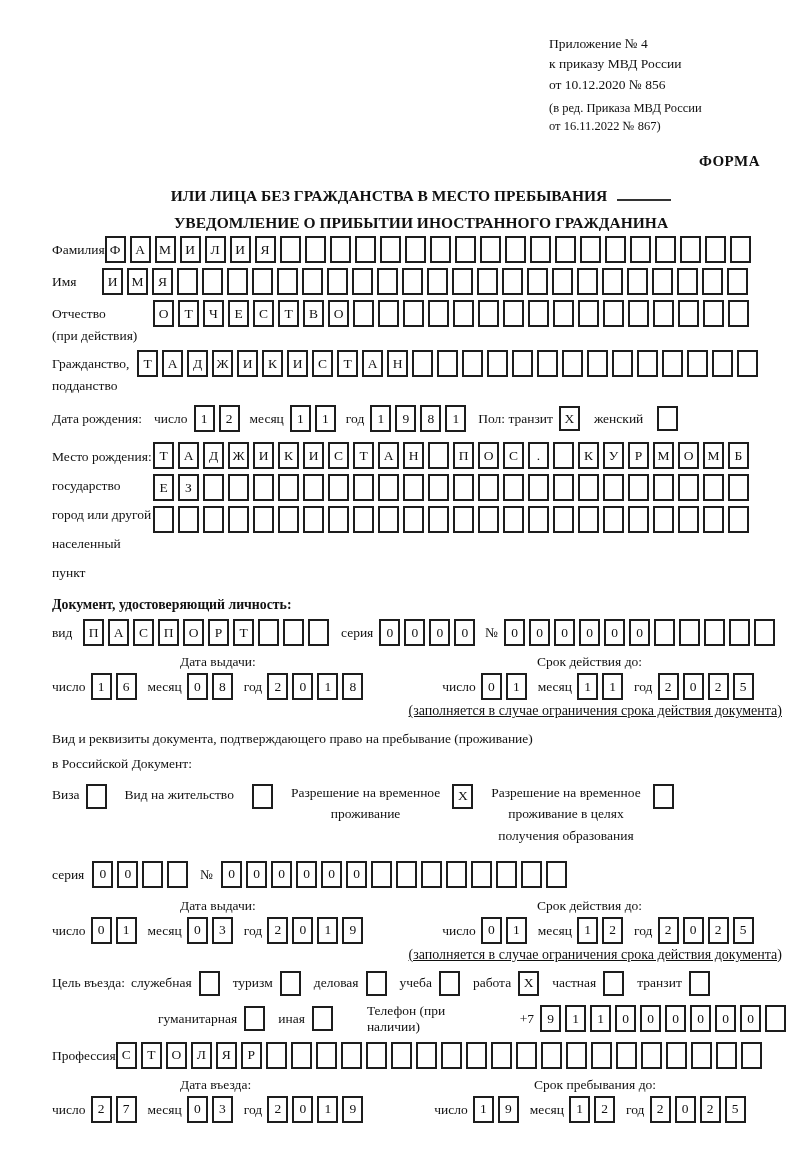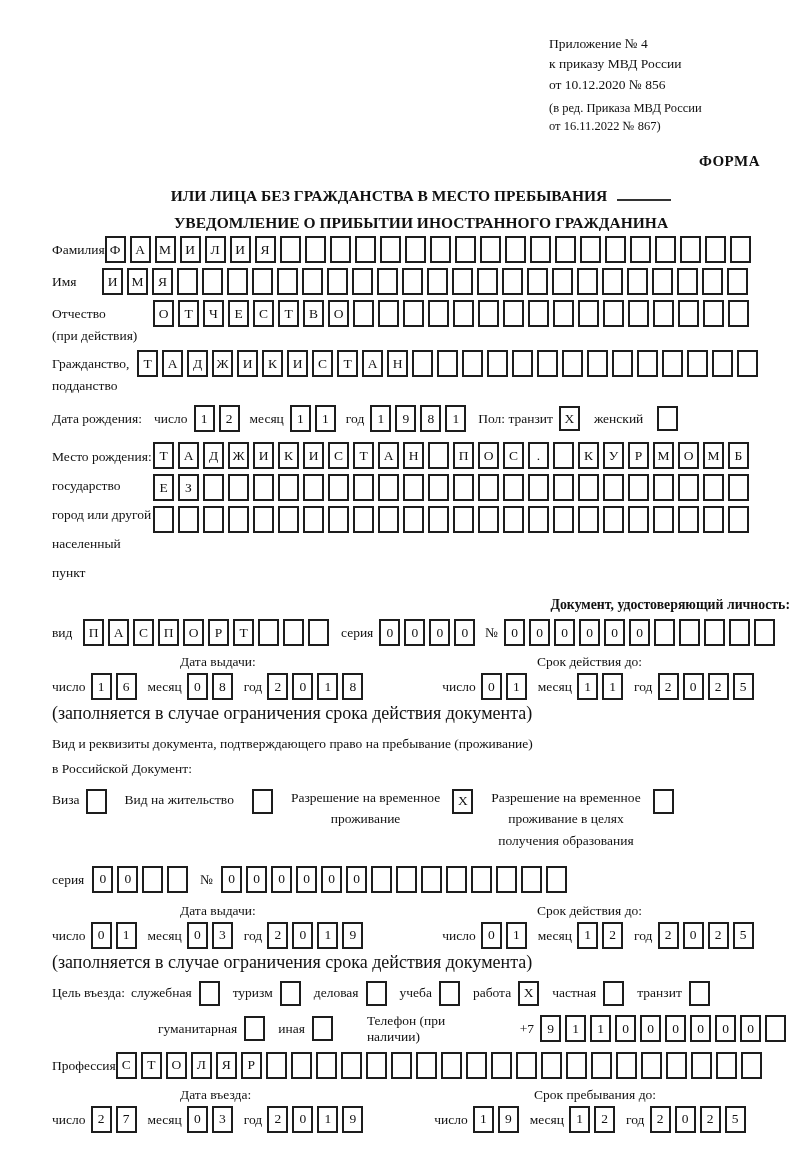--- a/index.html
+++ b/index.html
@@ -47,30 +47,30 @@
   .w-prof { flex:0 0 61px; }
   .place-labels div, .reps-labels div { line-height:29px; }
   .stack > .cellrow { margin-bottom:5px; }
 
   .inline { display:flex; align-items:center; }
   .inline .lbl { line-height:25px; }
   .ml6 { margin-left:6px; } .ml8 { margin-left:8px; } .ml12 { margin-left:12px; }
   .ml14 { margin-left:14px; } .ml18 { margin-left:18px; }
   .mr6 { margin-right:6px; } .mr8 { margin-right:8px; }
 
-  .center-bold { text-align:right; font-weight:bold; font-size:13.8px; margin:10px 0 6px 0; }
+  .center-bold { text-align:left; font-weight:bold; font-size:13.8px; margin:10px 0 6px 0; }
 
   .dualheader { display:flex; font-size:13.5px; margin-bottom:3px;gap:43px; }
   .dh-left { margin-left:128px; }
   .dh-right { margin-left:auto; margin-right:148px; }
   .daterow { display:flex; align-items:center; margin-bottom:3px; }
   .dategroup { display:flex; align-items:center; }
   .dategroup .lbl { line-height:25px; margin-right:5px; }
   .dategroup .cellrow { margin-right:7px; }
-  .note { margin-right:8px; font-size:18px; margin-bottom:8px; }
+  .note { text-align:right; margin-right:8px; font-size:14px; margin-bottom:8px;text-decoration:underline; }
 
   .intro { font-size:13.5px; line-height:1.8; }
   .permits { display:flex; align-items:flex-start; margin:6px 0 14px 0; }
   .permit-label { text-align:center; line-height:1.6; }
   .permits .chk { margin-top:2px; }
 
   .cbrow { display:flex; align-items:center; margin-bottom:7px; }
   .cbrow .chk { margin-left:7px; }
   .cb-gap { margin-left:13px; }
 </style>

